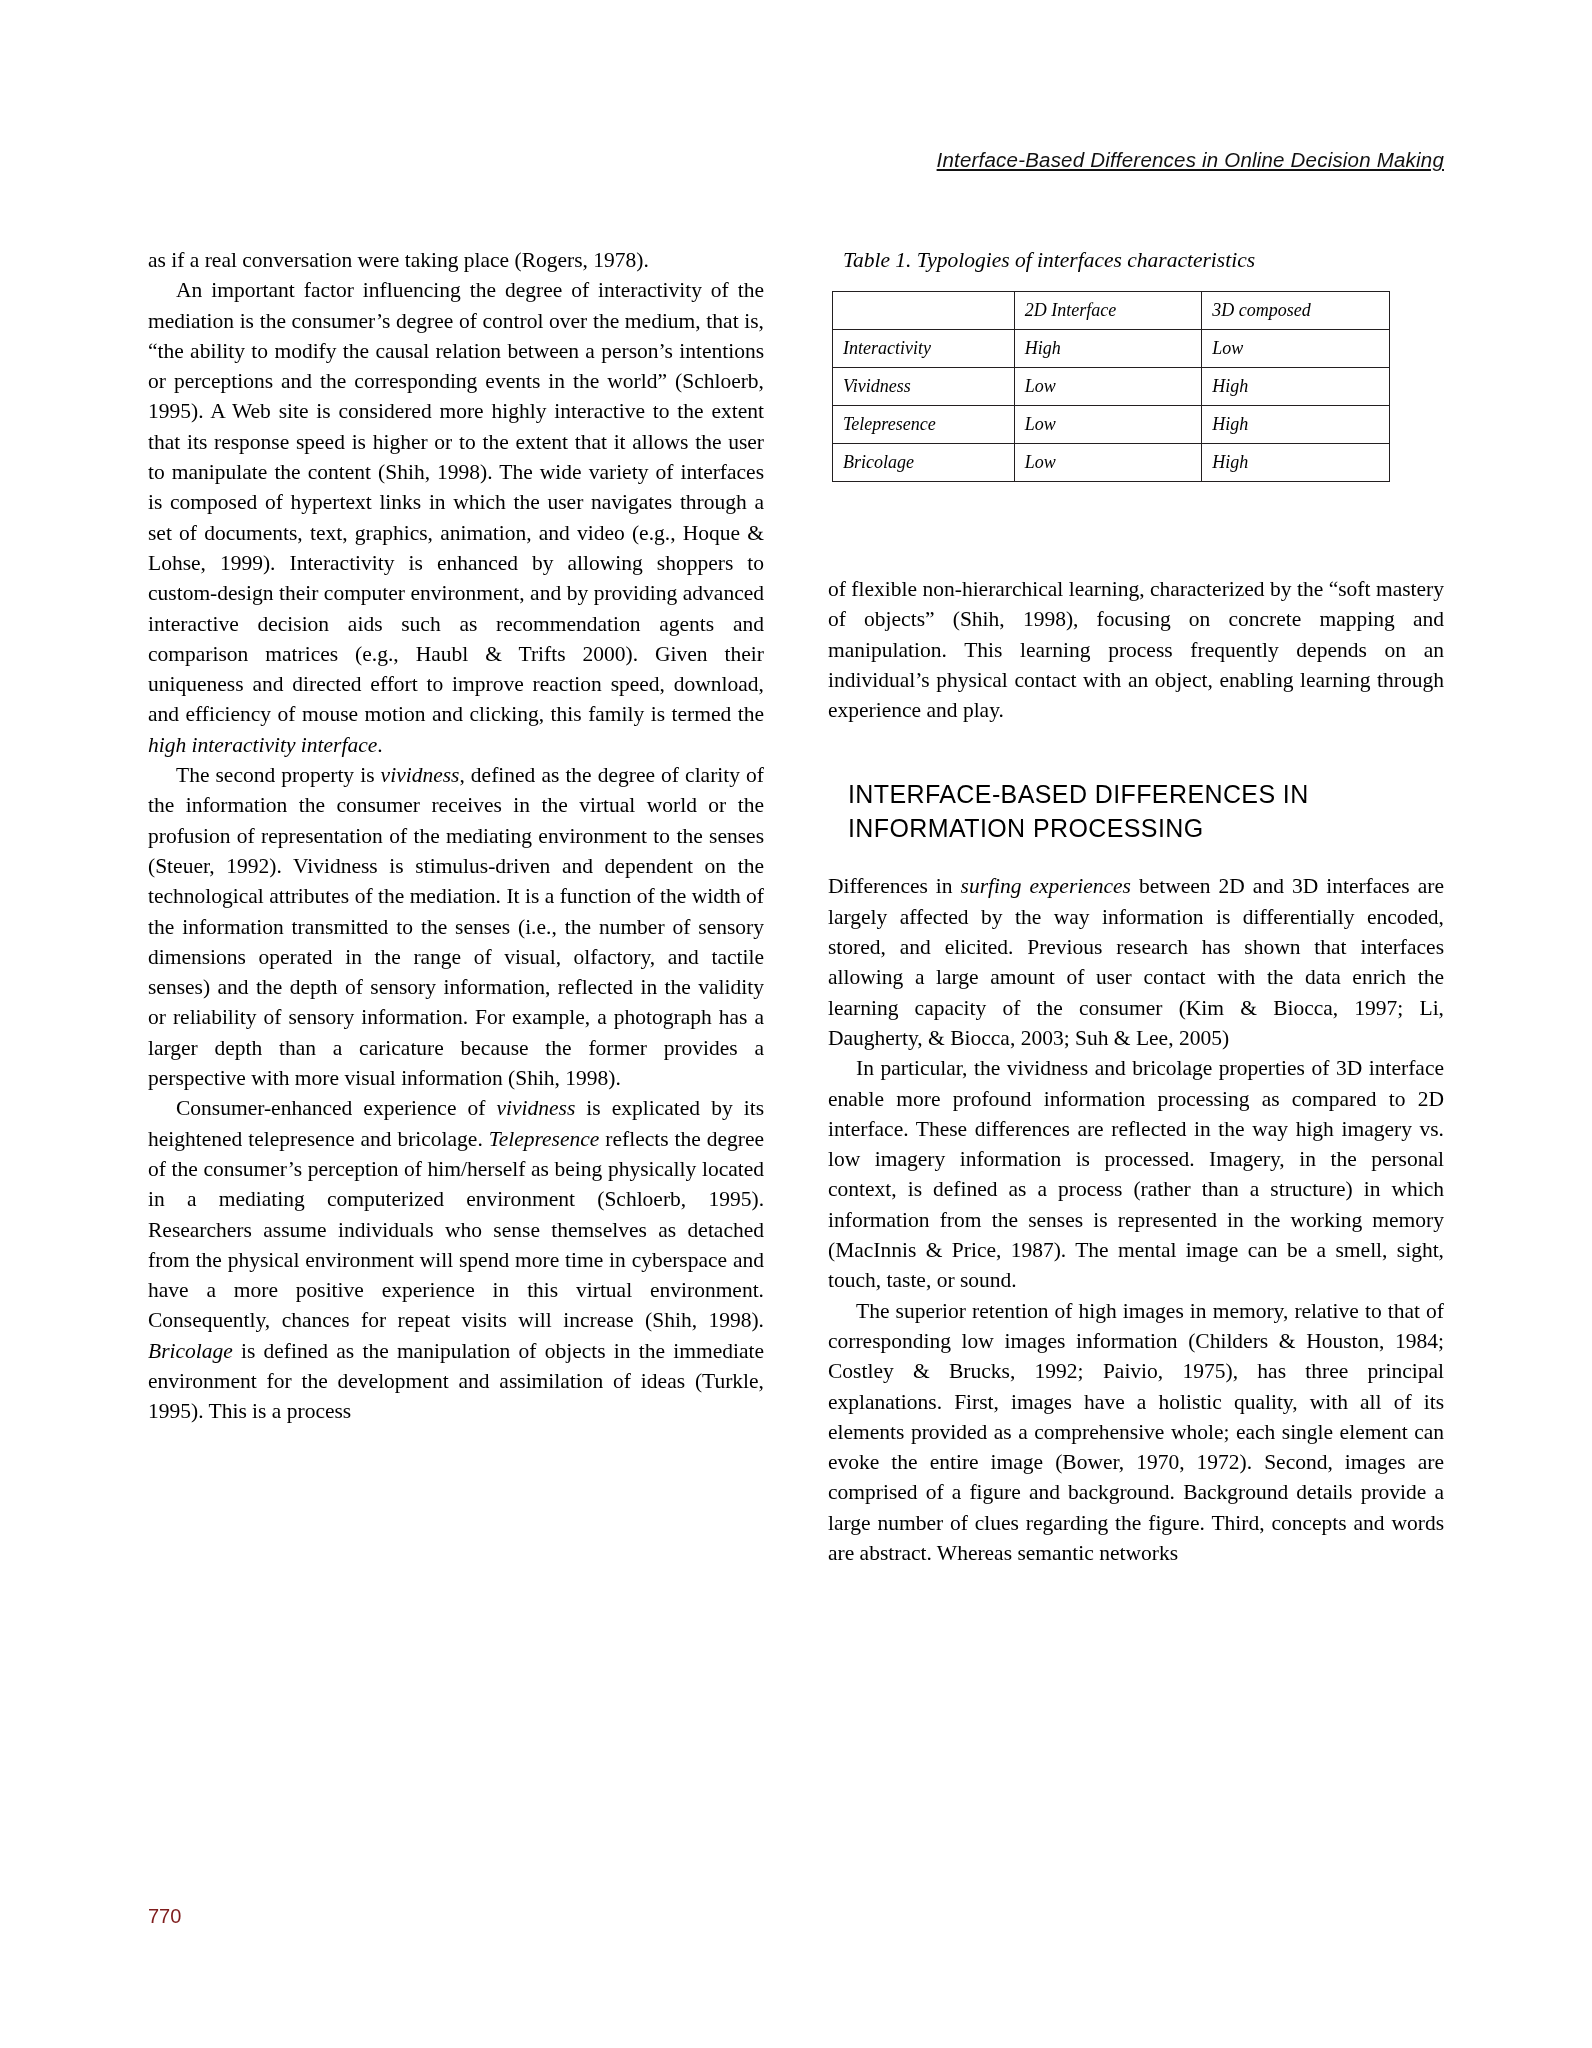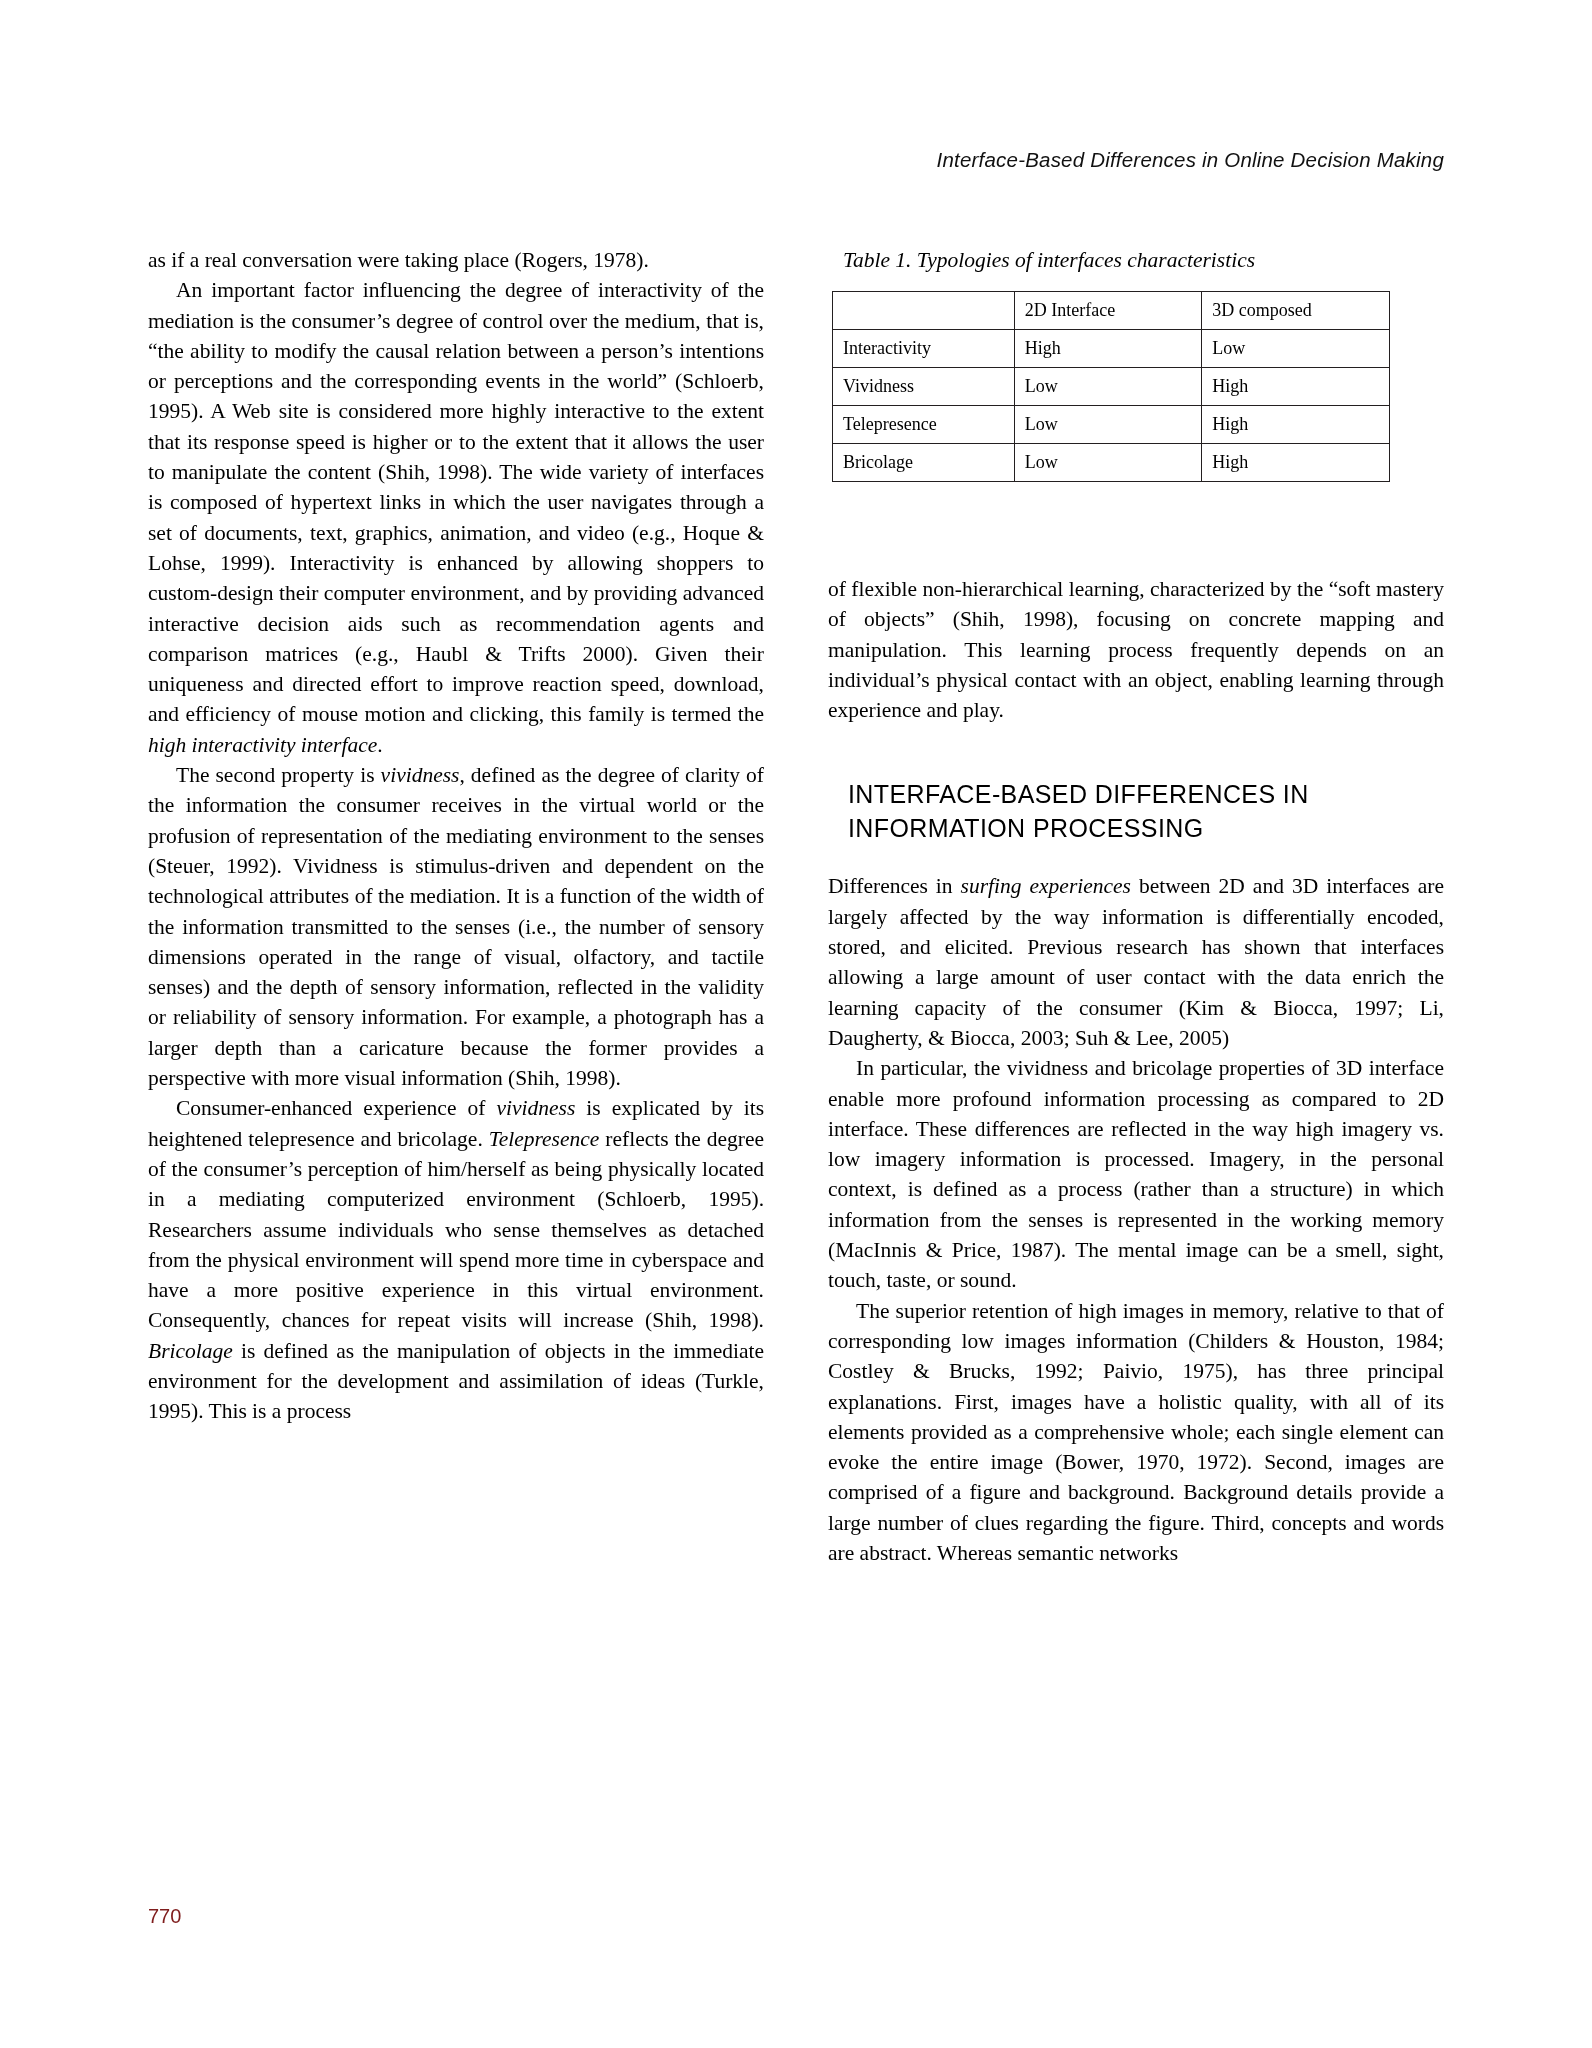--- a/index.html
+++ b/index.html
@@ -24,20 +24,21 @@
   .running-head {
     position: absolute;
     right: 148px;
     top: 148px;
     font-family: "Liberation Sans", sans-serif;
     font-style: italic;
     font-size: 20.5px;
     letter-spacing: 0.2px;
     color: #111;
     white-space: nowrap;
+    text-decoration: underline;
   }
   .columns {
     position: absolute;
     left: 148px;
     top: 245px;
     width: 1296px;
     display: flex;
     gap: 64px;
   }
   .col {
@@ -61,20 +62,21 @@
     line-height: 30px;
     margin-bottom: 16px;
     margin-left: 15px;
   }
   table.typology {
     border-collapse: collapse;
     margin-left: 4px;
     margin-top: 16px;
     width: 558px;
     font-size: 18px;
+    font-style: italic;
   }
   table.typology td {
     border: 1px solid #231f20;
     padding: 7px 10px 8px 10px;
     font-size: 18px;
     line-height: 20px;
     vertical-align: middle;
     height: 22px;
   }
   table.typology col.c1 { width: 182px; }

